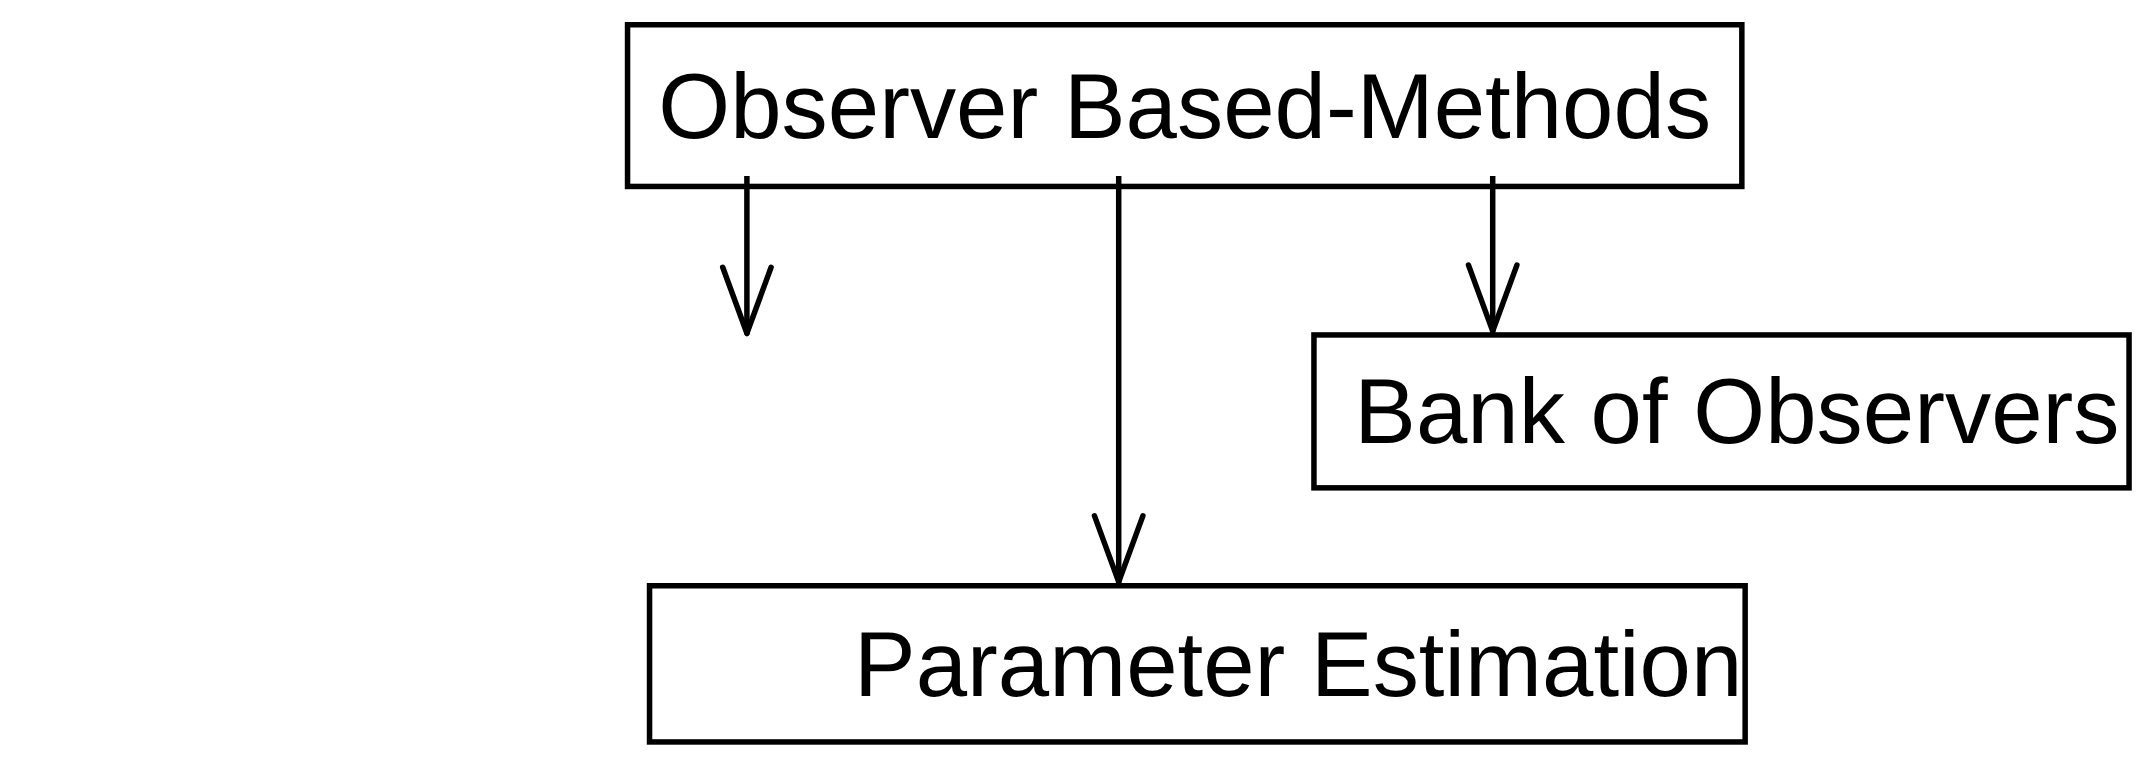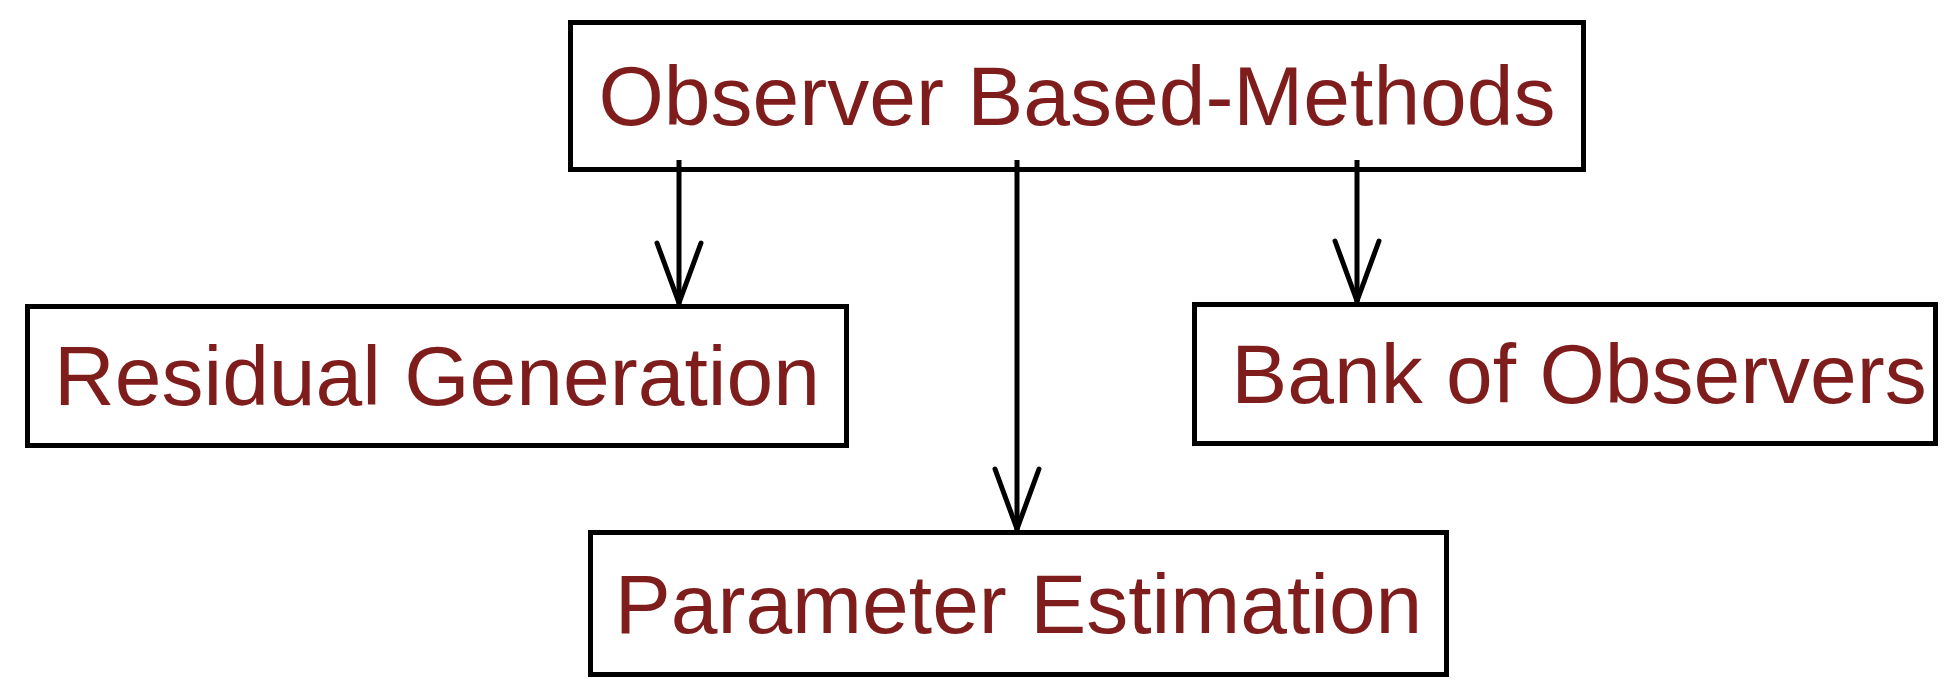--- a/index.html
+++ b/index.html
@@ -16,30 +16,30 @@
     overflow: hidden;
   }
   .node {
     position: absolute;
     box-sizing: border-box;
     border: 5px solid #000000;
     background: #ffffff;
     display: flex;
     align-items: center;
     justify-content: center;
-    color: #7f1d1d;
+    color: #000000;
     font-size: 84px;
     line-height: 1;
     white-space: nowrap;
     z-index: 1;
   }
   #node-root      { left: 568px;  top: 20px;  width: 1018px; height: 152px; }
   #node-residual  { left: 25px;   top: 304px; width: 824px;  height: 144px; }
   #node-bank      { left: 1192px; top: 302px; width: 746px;  height: 144px; padding-left: 28px; }
-  #node-parameter { left: 588px;  top: 530px; width: 861px;  height: 147px; }
+  #node-parameter { left: 588px;  top: 530px; width: 1001px;  height: 147px; justify-content: flex-end; }
   #edges {
     position: absolute;
     left: 0; top: 0;
     width: 1955px;
     height: 695px;
     z-index: 2;
     pointer-events: none;
   }
   .edge-line {
     stroke: #000000;
@@ -54,23 +54,20 @@
 </style>
 </head>
 <body>
 
 <div id="canvas">
 
   <div class="node" id="node-root">
     <span>Observer Based-Methods</span>
   </div>
 
-  <div class="node" id="node-residual">
-    <span>Residual Generation</span>
-  </div>
 
   <div class="node" id="node-bank">
     <span>Bank of Observers</span>
   </div>
 
   <div class="node" id="node-parameter">
     <span>Parameter Estimation</span>
   </div>
 
   <svg id="edges" viewBox="0 0 1955 695" xmlns="http://www.w3.org/2000/svg">

